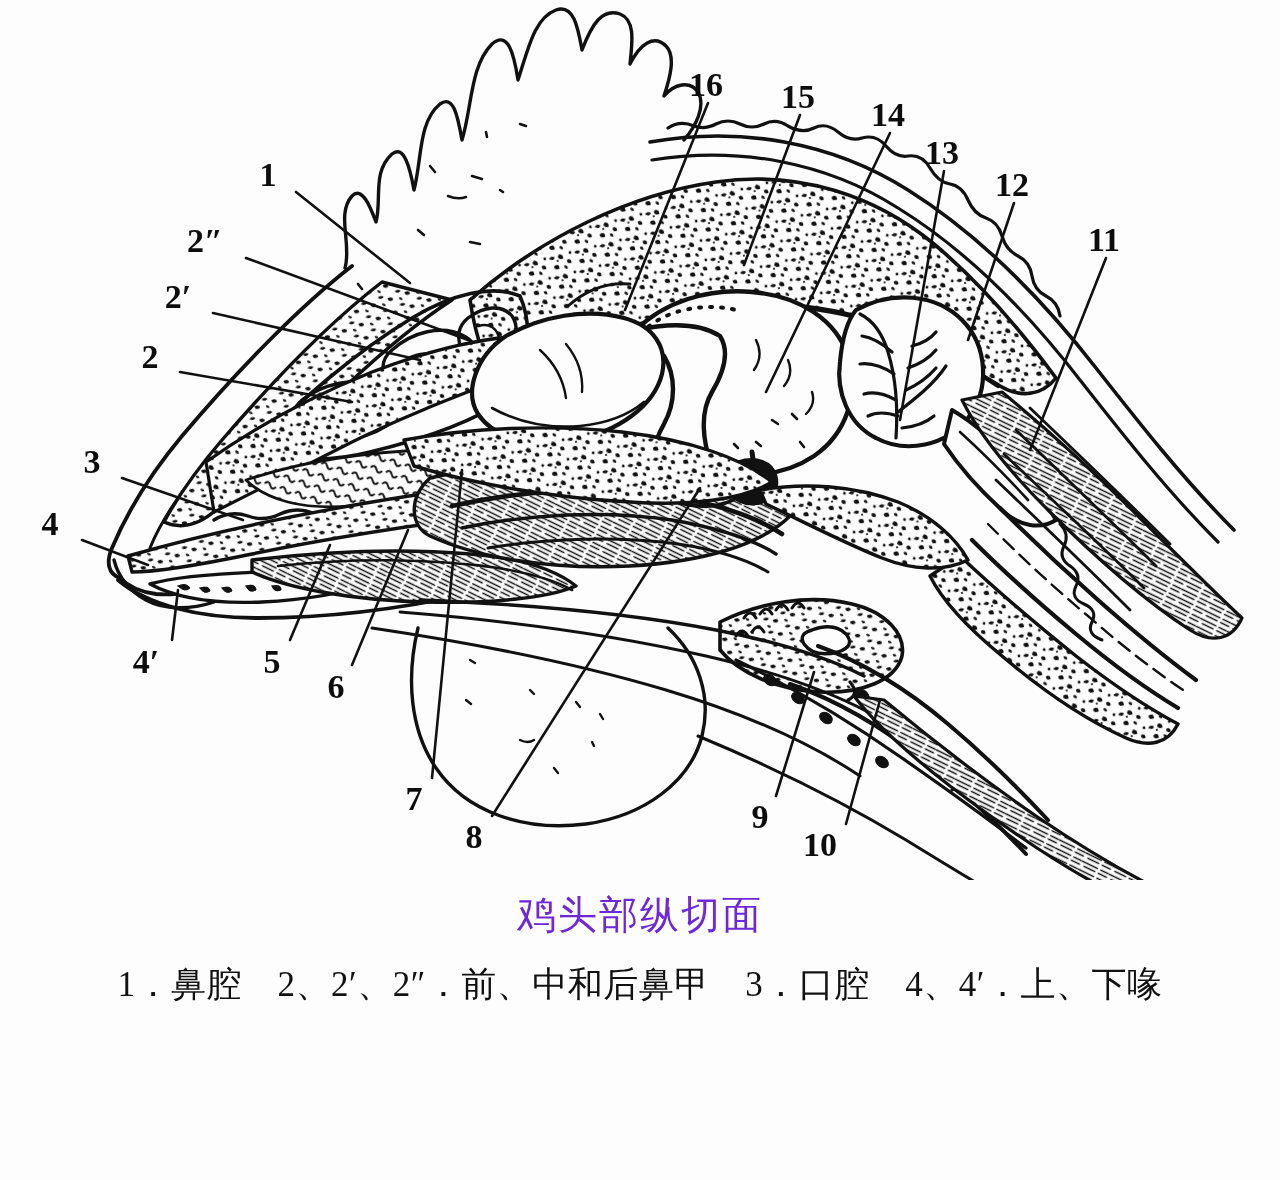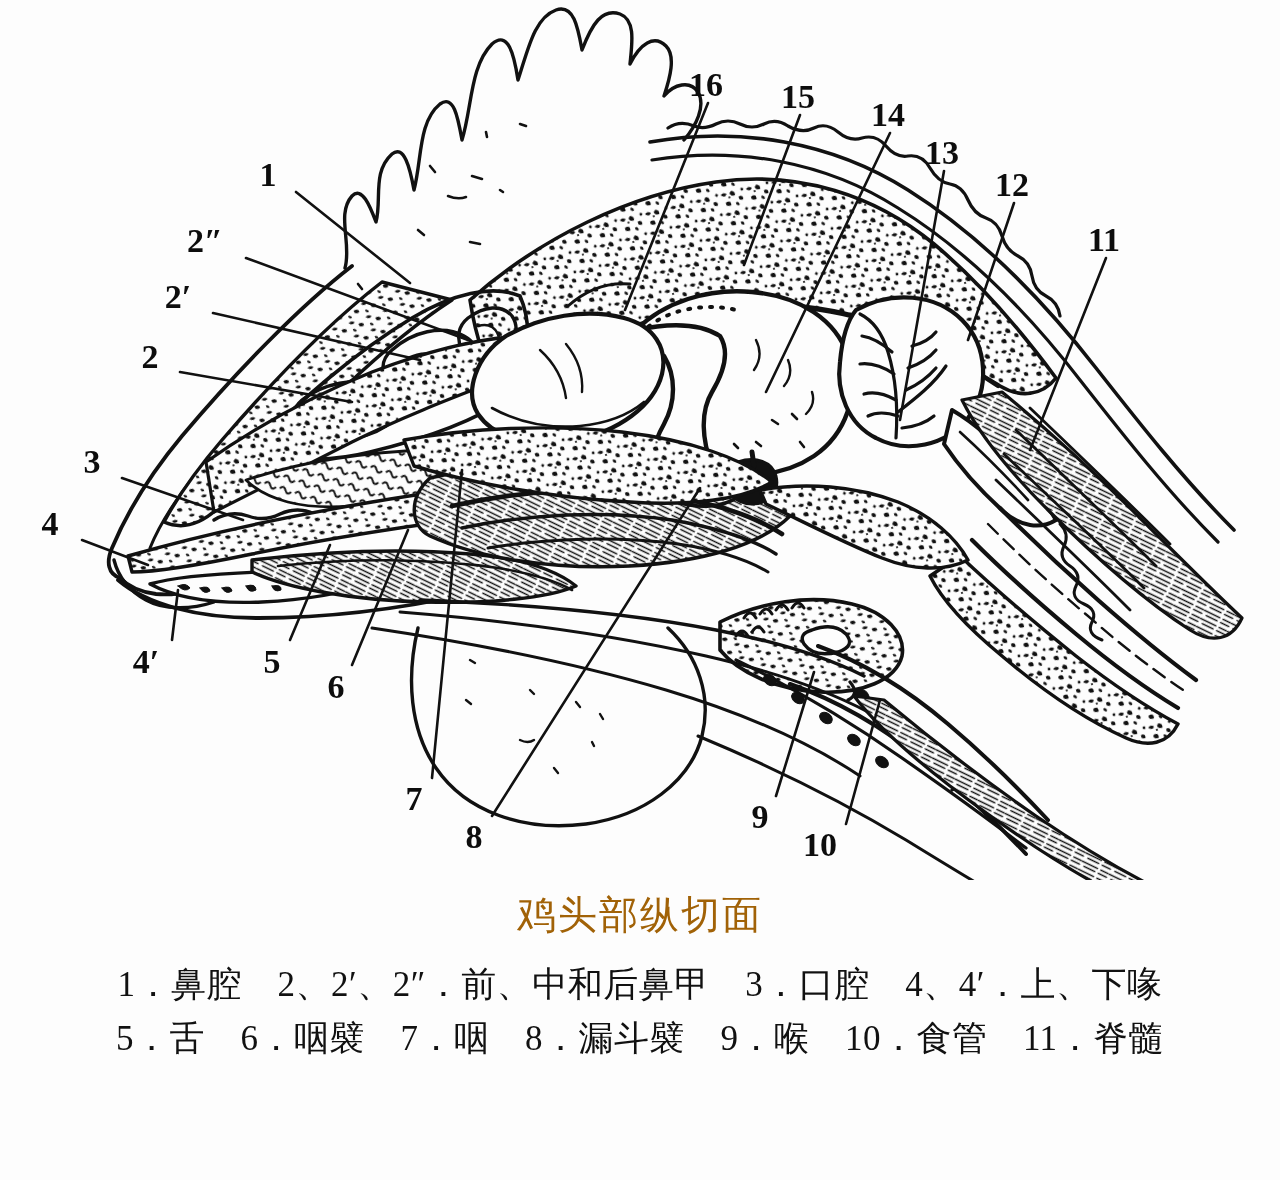--- a/index.html
+++ b/index.html
@@ -31,21 +31,21 @@
   .caption-block {
     position: absolute;
     left: 0;
     top: 880px;
     width: 1280px;
     text-align: center;
   }
   .fig-title {
     font-size: 39px;
     letter-spacing: 2px;
-    color: #a16207;
+    color: #6d28d9;
     margin: 0;
     padding: 8px 0 16px 0;
     font-weight: 400;
   }
   .legend-line {
     font-size: 35px;
     color: #111;
     line-height: 1.55;
     white-space: nowrap;
     letter-spacing: 0.5px;
@@ -445,16 +445,15 @@
             <line x1="708" y1="103" x2="625" y2="310" stroke="#111111" stroke-width="2.6" stroke-linecap="round"></line>
             <text x="706" y="88" class="lbl" text-anchor="middle" dominant-baseline="middle">16</text>
           </g>
         </g>
     </svg>
   </div>
 
   <div class="caption-block">
     <div class="fig-title">鸡头部纵切面</div>
     <div class="legend-line">1．鼻腔　2、2′、2″．前、中和后鼻甲　3．口腔　4、4′．上、下喙</div>
-    <div class="legend-line">5．舌　6．咽襞　7．咽　8．漏斗襞　9．喉　10．食管　11．脊髓</div>
   </div>
 
 </div>
 
 </body></html>

